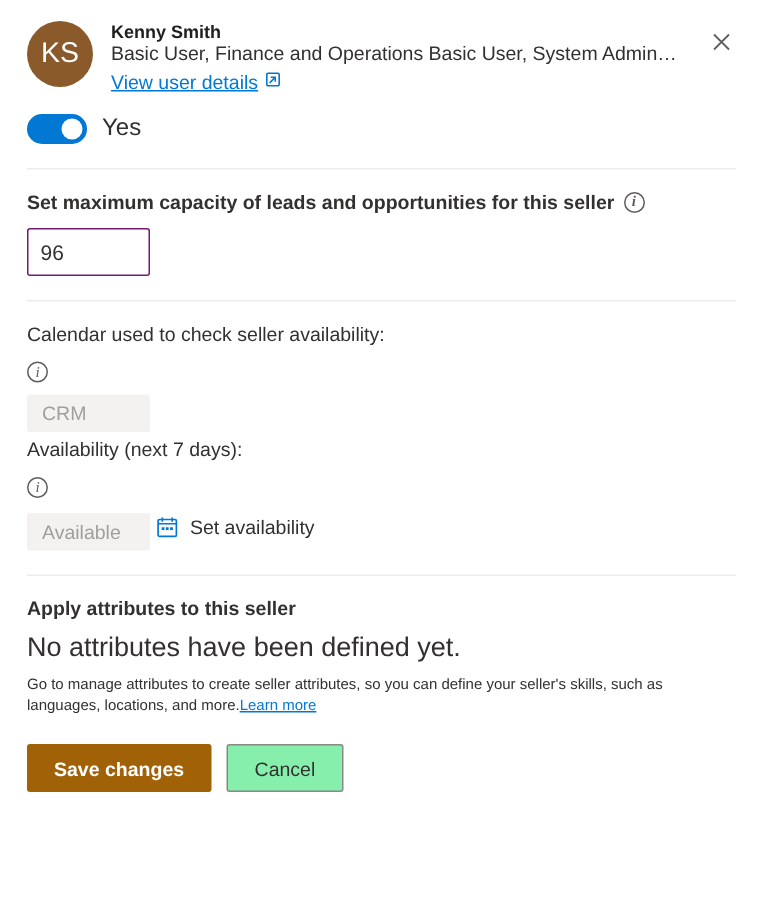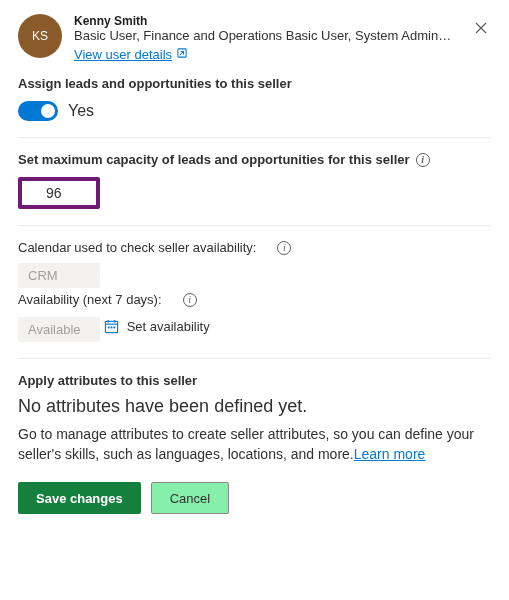--- a/index.html
+++ b/index.html
@@ -8,21 +8,21 @@
     font-size: 13px;
     color: #323130;
     background: #fff;
     width: 509px;
     padding: 14px 18px;
   }
   .header { display: flex; align-items: flex-start; gap: 12px; position: relative; margin-bottom: 14px; }
   .avatar {
     width: 44px; height: 44px; border-radius: 50%;
     background: #8a5a2b;
-    color: #fff; font-weight: 400; font-size: 12px;
+    color: #fff; font-weight: 400; font-size: 19px;
     display: flex; align-items: center; justify-content: center;
     flex-shrink: 0;
   }
   .header-info { flex: 1; min-width: 0; }
   .user-name { font-size: 12px; font-weight: 600; color: #201f1e; line-height: 1.2; }
   .user-roles {
     font-size: 13px; color: #323130; line-height: 1.3;
     white-space: nowrap; overflow: hidden; text-overflow: ellipsis;
     max-width: 380px;
   }
@@ -56,51 +56,51 @@
   .toggle-label { font-size: 16px; color: #323130; }
   .info-icon {
     width: 14px; height: 14px; border: 1px solid #605e5c; border-radius: 50%;
     display: inline-flex; align-items: center; justify-content: center;
     font-size: 10px; color: #605e5c; font-style: italic; font-family: serif;
     cursor: default;
   }
   .num-input {
     margin-top: 10px;
     width: 82px; height: 32px;
-    border: 4px solid #701a75; border-radius: 2px;
-    padding: 0 24px; font-size: 14px; color: #323130;
+    border: 1px solid #701a75; border-radius: 2px;
+    padding: 0 8px; font-size: 14px; color: #323130;
     font-family: inherit;
   }
   .field-label {
     font-size: 13px; color: #323130;
-    display: flex; align-items: center; gap: 21px;
+    display: flex; gap: 11px; flex-direction: column;
   }
   .readonly-box {
     margin-top: 8px;
     background: #f3f2f1; color: #a19f9d;
     padding: 5px 10px; font-size: 13px;
     display: inline-block; min-width: 82px;
     border-radius: 2px;
   }
   .availability-block { margin-top: 4px; }
   .set-avail {
     margin-top: 12px;
     display: inline-flex; align-items: flex-end; gap: 8px;
     color: #323130; font-size: 13px; cursor: pointer;
   }
   .cal-icon { width: 15px; height: 15px; }
   .attrs-empty { color: #323130; font-size: 18px; margin-top: 8px; }
-  .attrs-help { color: #323130; font-size: 14px; margin-top: 8px; line-height: 1.4; }
+  .attrs-help { color: #323130; font-size: 10px; margin-top: 8px; line-height: 1.4; }
   .learn-link { color: #0078d4; text-decoration: underline; cursor: pointer; }
   .footer { display: flex; gap: 10px; margin-top: 18px; }
   .btn {
     height: 32px; padding: 0 18px; font-size: 13px;
     border-radius: 2px; cursor: pointer; font-family: inherit;
   }
-  .btn-primary { background: #15803d; color: #fff; border: none; font-weight: 600; }
+  .btn-primary { background: #a16207; color: #fff; border: none; font-weight: 600; }
   .btn-secondary { background: #86efac; color: #323130; border: 1px solid #8a8886; }
 </style>
 </head>
 <body>
 
 <div class="header">
   <div class="avatar">KS</div>
   <div class="header-info">
     <div class="user-name">Kenny Smith</div>
     <div class="user-roles">Basic User, Finance and Operations Basic User, System Administr...</div>
@@ -113,21 +113,20 @@
     </a>
   </div>
   <button class="close-btn">
     <svg width="14" height="14" viewBox="0 0 14 14">
       <path d="M2 2 L12 12 M12 2 L2 12" stroke="#605e5c" stroke-width="1.2"></path>
     </svg>
   </button>
 </div>
 
 <div class="section">
-  <div class="section-label">Assign leads and opportunities to this seller</div>
   <div class="toggle-row">
     <div class="toggle" role="switch" aria-checked="true"></div>
     <span class="toggle-label">Yes</span>
   </div>
 </div>
 
 <hr class="divider">
 
 <div class="section">
   <div class="section-label">

